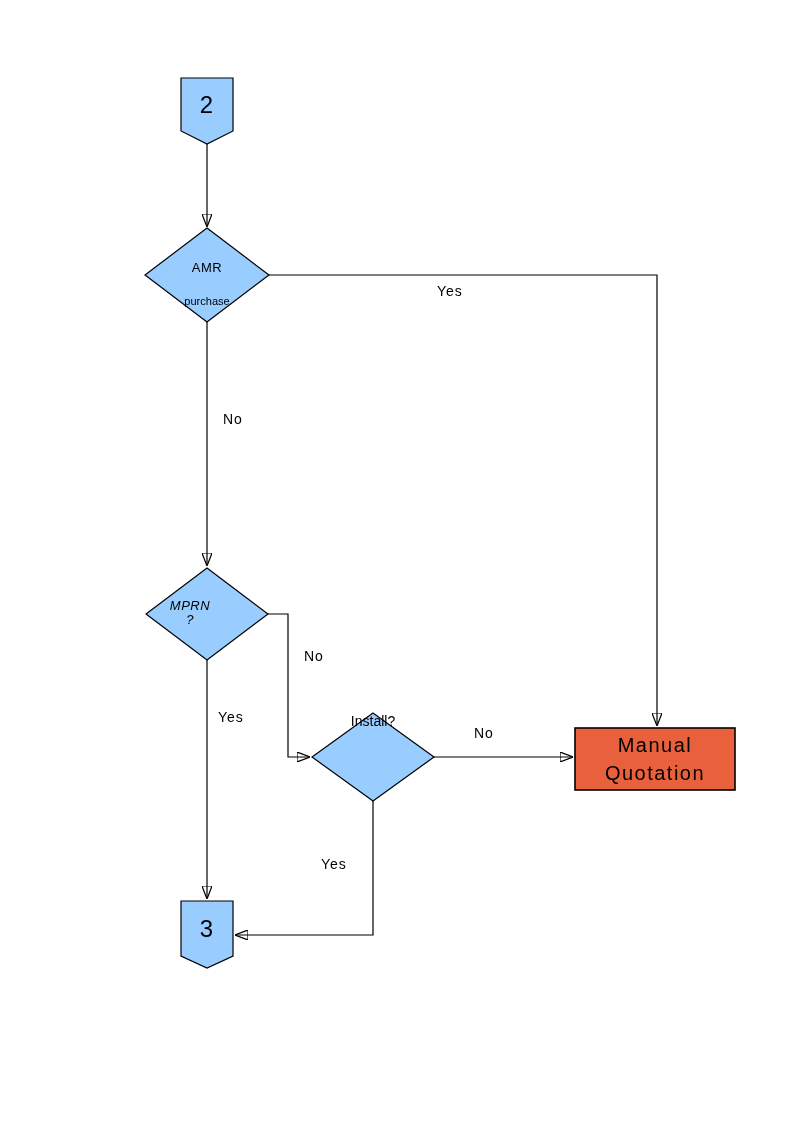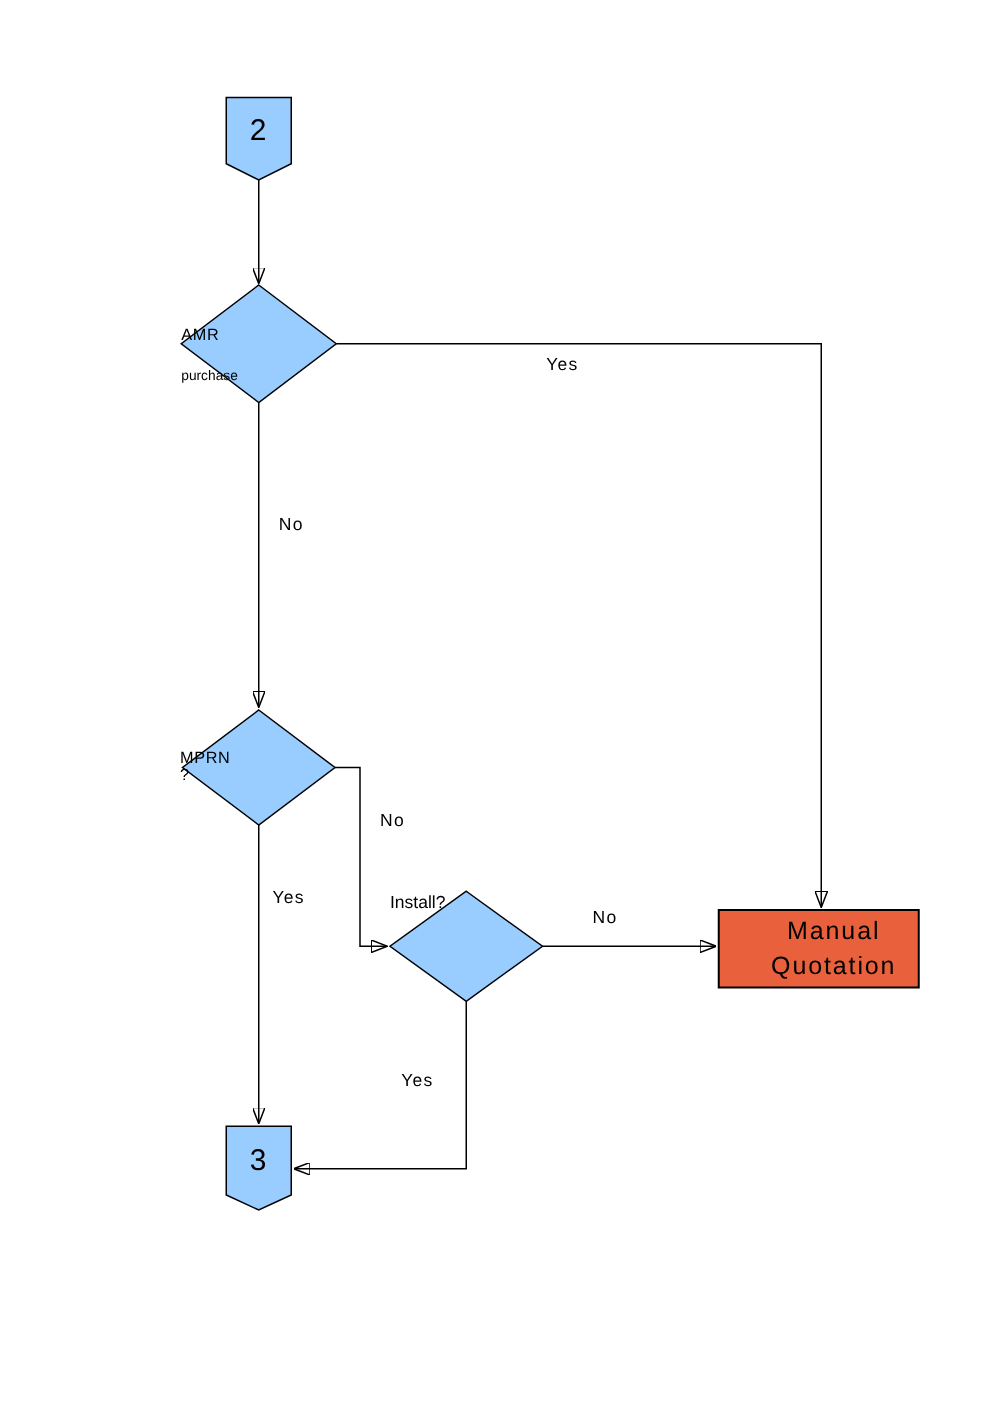--- a/index.html
+++ b/index.html
@@ -42,21 +42,21 @@
     letter-spacing: 1px;
   }
   .connector-label {
     font-size: 24px;
     display: flex;
     align-items: center;
     justify-content: center;
     letter-spacing: 1px;
   }
   .diamond-label {
-    text-align: left;
+    text-align: center;
   }
   .diamond-title {
     display: block;
     font-size: 13px;
     line-height: 14px;
     letter-spacing: 0.5px;
   }
   .diamond-sub {
     display: block;
     font-size: 11px;
@@ -107,30 +107,30 @@
     <polygon points="181,901 233,901 233,956 207,968 181,956" fill="#99CCFF"></polygon>
   </svg>
 
   <div class="label connector-label" style="left:181px; top:78px; width:52px; height:54px;">2</div>
 
   <div class="label diamond-label" style="left:145px; top:261px; width:124px;">
     <span class="diamond-title">AMR</span>
     <span class="diamond-sub">purchase</span>
   </div>
 
-  <div class="label diamond-label" style="left:144px; top:599px; width:122px;">
+  <div class="label diamond-label" style="left:129px; top:599px; width:122px;font-style:italic;">
     <span class="diamond-title">MPRN</span>
     <span class="diamond-title">?</span>
   </div>
 
   <div class="label diamond-label" style="left:312px; top:714px; width:122px;">
     <span class="install-text">Install?</span>
   </div>
 
-  <div class="label manual-label" style="left:575px; top:728px; width:160px; height:62px;padding-left:12px;">
+  <div class="label manual-label" style="left:575px; top:728px; width:160px; height:62px;">
     <span>Manual</span>
     <span>Quotation</span>
   </div>
 
   <div class="label connector-label" style="left:181px; top:901px; width:52px; height:56px;">3</div>
 
   <div class="label edge-label" style="left:437px; top:283px;">Yes</div>
 
   <div class="label edge-label" style="left:223px; top:411px;">No</div>
 

